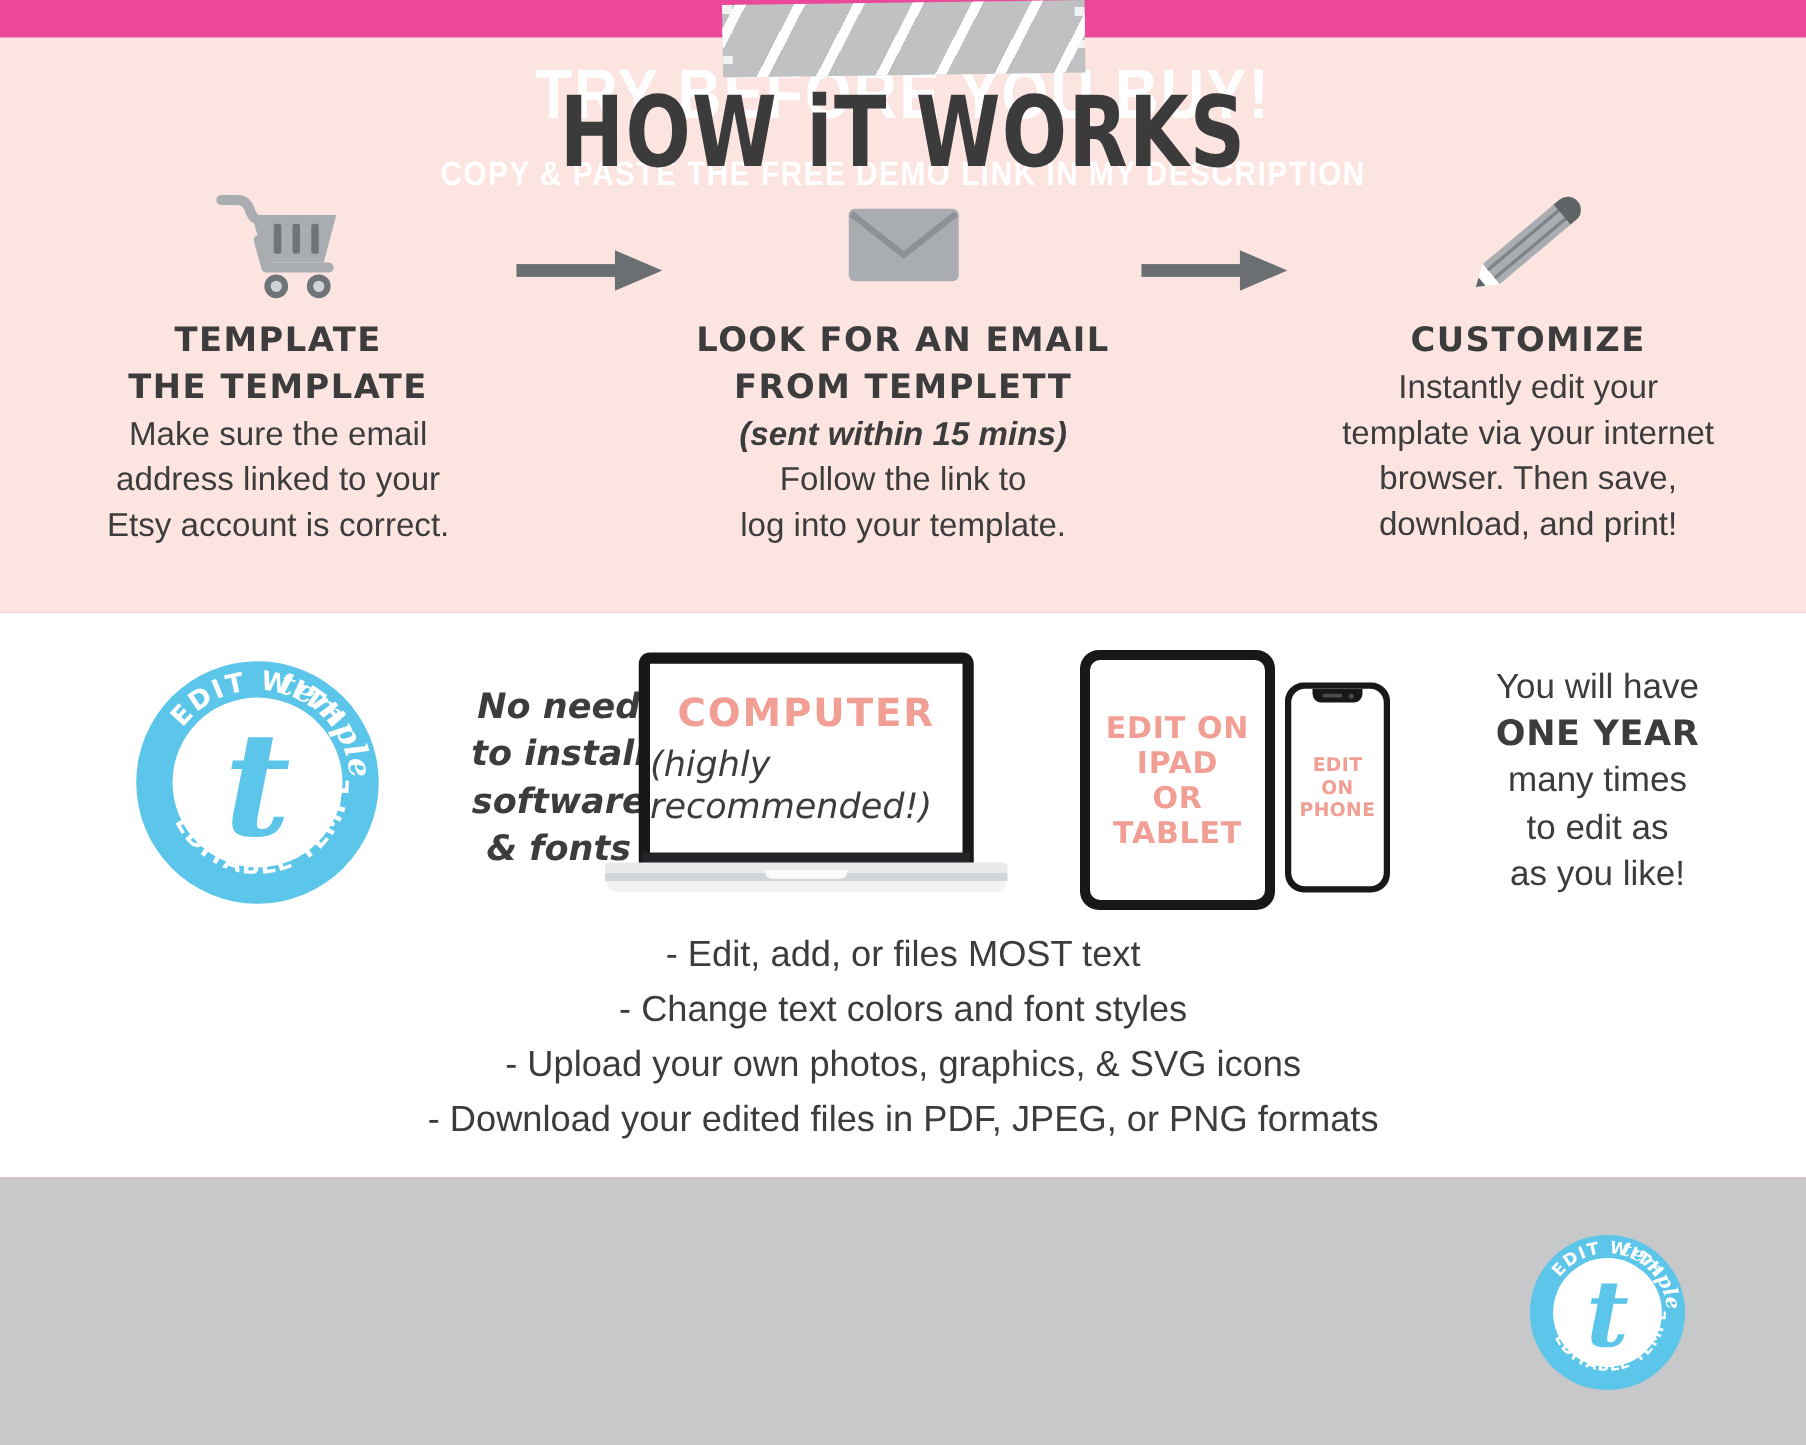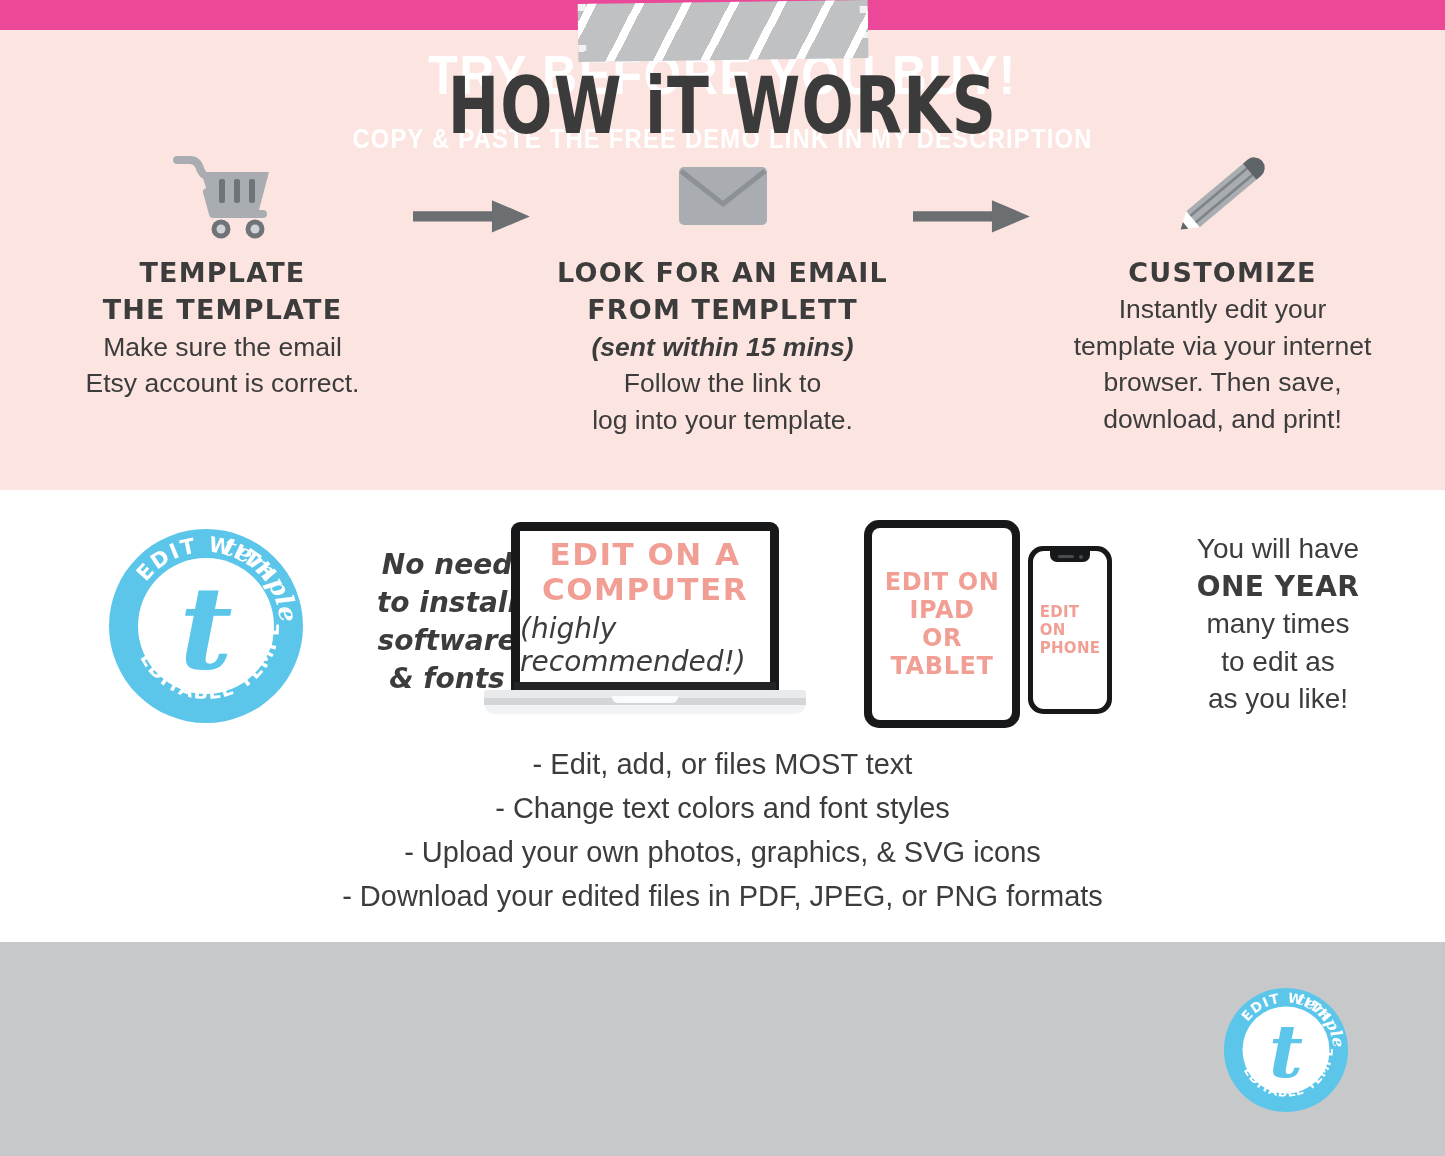--- a/index.html
+++ b/index.html
@@ -117,21 +117,21 @@
   .tablet-screen{width:100%;height:100%;background:#fff;border-radius:8px;
     display:flex;align-items:center;justify-content:center;text-align:center;}
   .tablet-txt{
     font-family:"DejaVu Sans", sans-serif;
     font-size:24px;font-weight:bold;color:#f19f94;letter-spacing:0.6px;line-height:1.17;
   }
   
   .phone{position:absolute;left:1028px;top:40px;width:84px;height:168px;
     background:#17181a;border-radius:15px;box-sizing:border-box;padding:5px;}
   .phone-screen{width:100%;height:100%;background:#fff;border-radius:11px;position:relative;
-    display:flex;align-items:center;justify-content:center;text-align:left;overflow:hidden;}
+    display:flex;align-items:center;justify-content:center;text-align:center;overflow:hidden;}
   .notch{position:absolute;left:50%;top:0;transform:translateX(-50%);
     width:40px;height:11px;background:#17181a;border-radius:0 0 7px 7px;}
   .notch:before{content:"";position:absolute;left:8px;top:4px;width:16px;height:2.5px;background:#4a4b4e;border-radius:2px;}
   .notch:after{content:"";position:absolute;right:7px;top:3.5px;width:4px;height:4px;background:#4a4b4e;border-radius:50%;}
   .phone-txt{
     font-family:"DejaVu Sans", sans-serif;
     font-size:15px;font-weight:bold;color:#f19f94;line-height:1.2;letter-spacing:0.3px;
   }
   .oneyear{
     position:absolute;left:1128px;top:24px;width:300px;text-align:center;
@@ -199,20 +199,21 @@
           <circle cx="84" cy="77" r="9.5" fill="#6f7479"></circle>
             <circle cx="84" cy="77" r="4.5" fill="#cfd3d6"></circle>
         </svg>
       </div>
       <div class="step-title">
         <div>TEMPLATE</div>
         <div>THE TEMPLATE</div>
       </div>
       <div class="step-body">
         <div>Make sure the email</div>
+        <div>address linked to your</div>
         <div>Etsy account is correct.</div>
       </div>
     </div>
 
     <div class="arrow">
       <svg width="152" height="48" viewBox="0 0 152 48">
         <rect x="0" y="18" width="108" height="13" fill="#6b6f72"></rect>
         <path d="M100 4 L148 24.5 L100 45 Z" fill="#6b6f72"></path>
       </svg>
     </div>
@@ -297,21 +298,20 @@
         <div>No need</div>
         <div>to install</div>
         <div>software</div>
         <div>&amp; fonts</div>
       </div>
 
       <div class="laptop">
         <div class="laptop-lid">
           <div class="laptop-screen">
             <div class="scr-big">
-              <div>EDIT ON A</div>
               <div>COMPUTER</div>
             </div>
             <div class="scr-sub">(highly recommended!)</div>
           </div>
         </div>
         <div class="laptop-hinge"></div>
         <div class="laptop-base"></div>
       </div>
 
       <div class="tablet">

